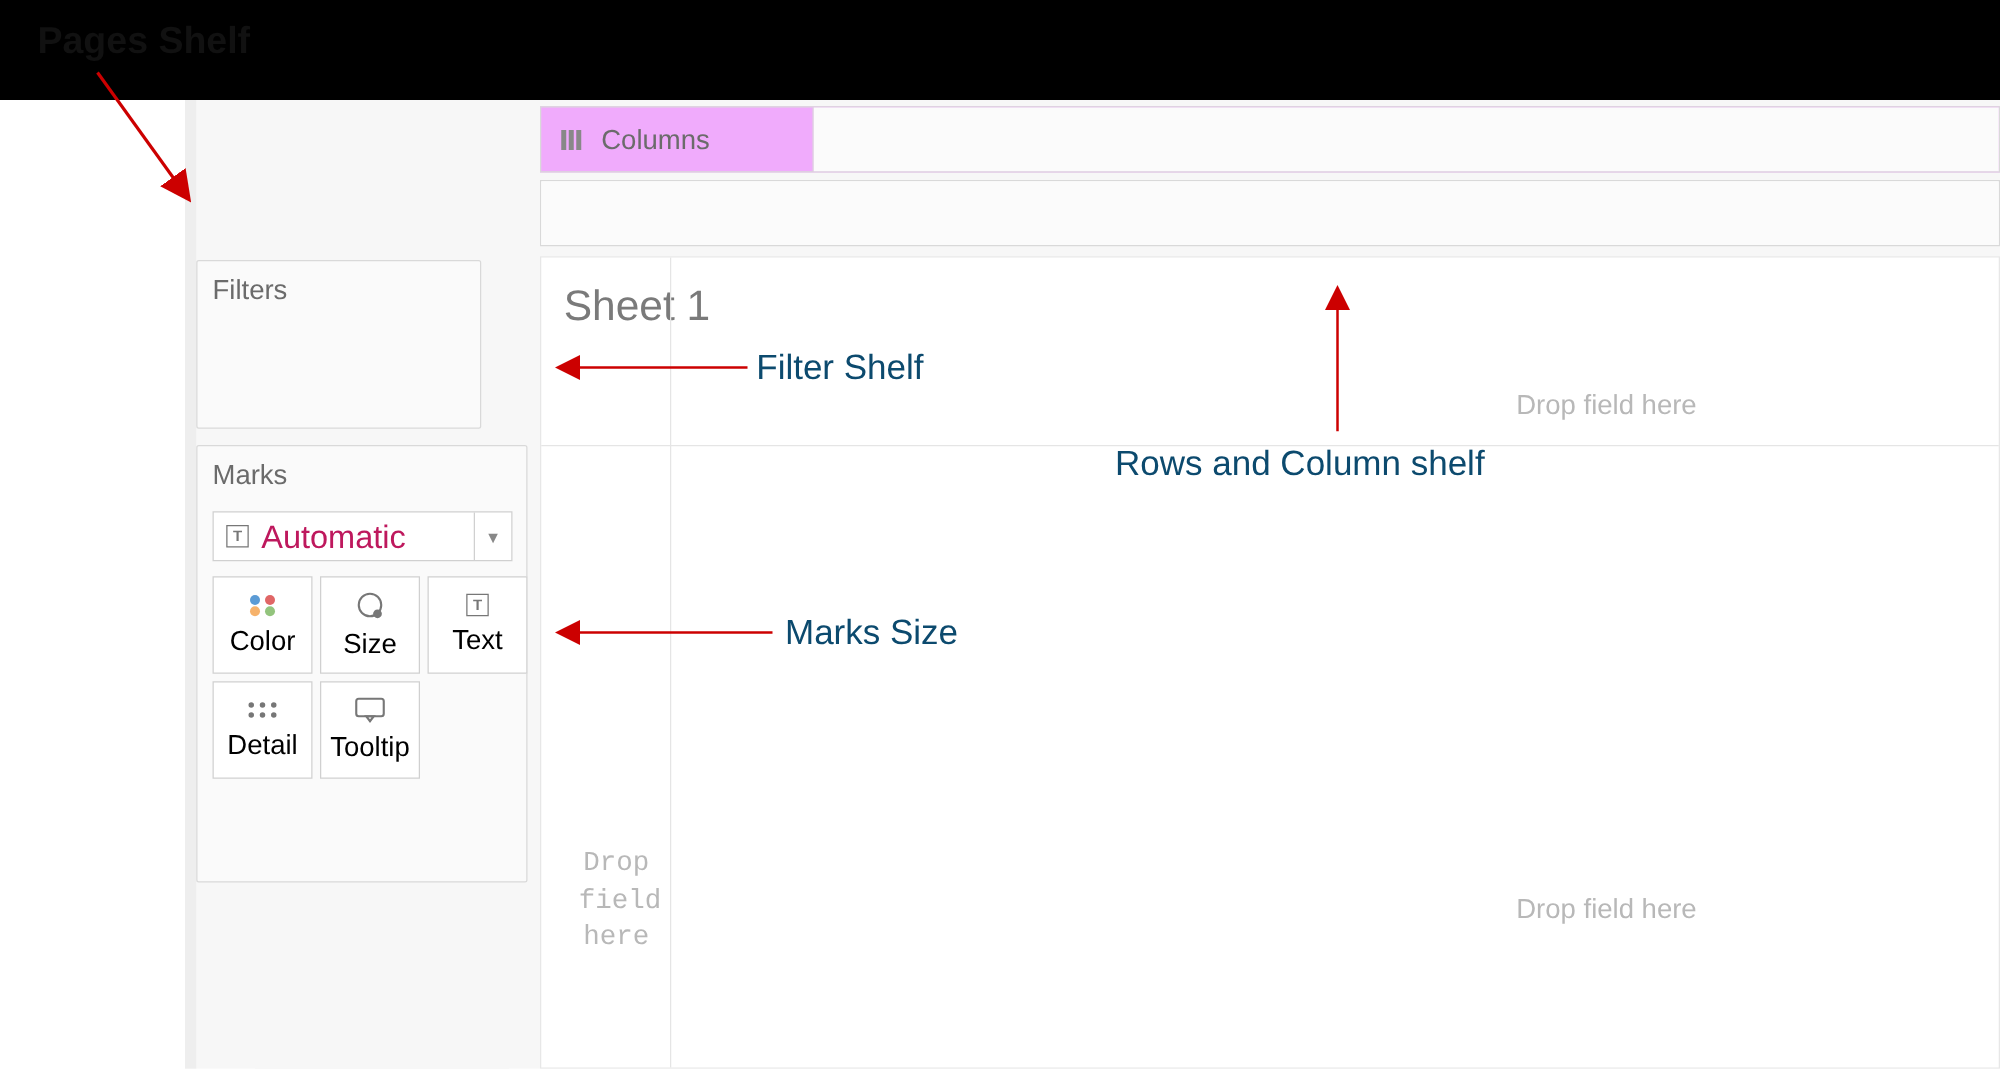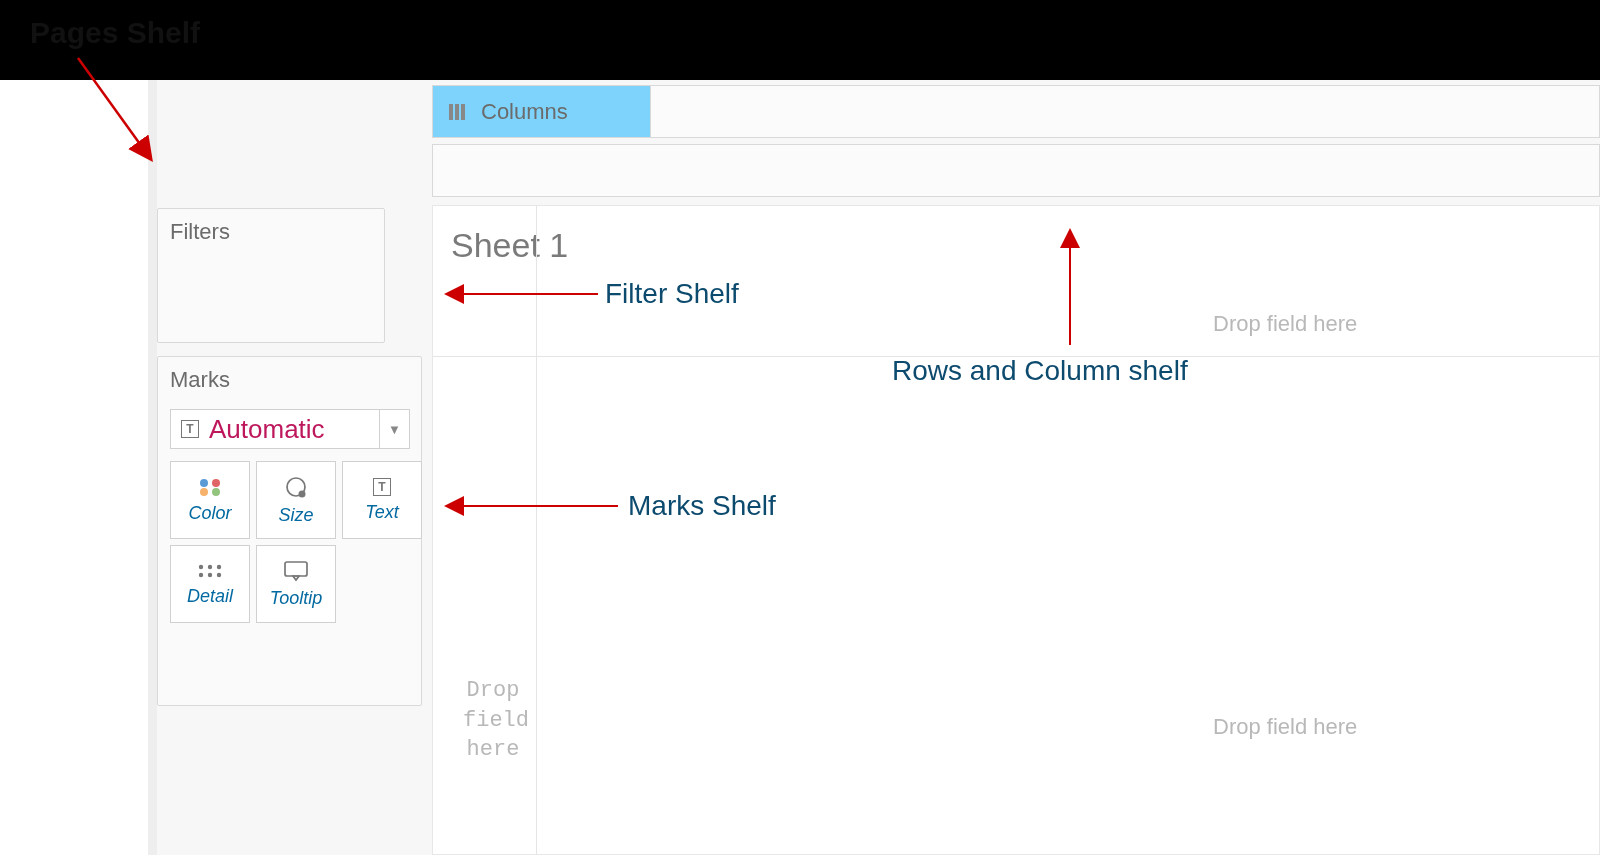--- a/index.html
+++ b/index.html
@@ -12,25 +12,25 @@
   .pages { top:87px;  width:265px; height:108px; }
   .filters { top:208px; width:228px; height:135px; }
   .marks  { top:356px; width:265px; height:350px; }
   .marks .title { margin-bottom:16px; }
   .marktype { display:flex; width:240px; height:40px; border:1px solid #d0d0d0; background:#fff; margin-bottom:12px; }
   .marktype .main { flex:1; display:flex; align-items:center; gap:10px; padding:0 10px; }
   .marktype .caret { width:30px; border-left:1px solid #d0d0d0; display:flex; align-items:center; justify-content:center; color:#888; font-size:13px; }
   .marktype .main span.lbl { font-size:26px; color:#be185d; }
   .mgrid { display:grid; grid-template-columns: repeat(3, 80px); gap:6px; }
   .mcell { width:80px; height:78px; border:1px solid #d0d0d0; background:#fff; display:flex; flex-direction:column; align-items:center; justify-content:center; gap:6px; }
-  .mcell .cap { font-size:18px; color:#0369a1;font-style:italic; }
+  .mcell .cap { font-size:22px; color:#000000; }
   .Ticon { width:18px; height:18px; border:1.5px solid #777; display:flex; align-items:center; justify-content:center; font-size:12px; font-weight:600; color:#777; line-height:1; }
   
   .shelves { position:absolute; left:432px; top:85px; width:1168px; }
-  .shelf { display:flex; height:53px; background:#7dd3fc; border:1px solid #d9d9d9; margin-bottom:6px; }
+  .shelf { display:flex; height:53px; background:#f0abfc; border:1px solid #d9d9d9; margin-bottom:6px; }
   .shelf .head { width:218px; display:flex; align-items:center; gap:14px; padding:0 14px; border-right:1px solid #d9d9d9; font-size:22px; color:#6b6b6b; }
   .shelf .drop { flex:1; background:#fbfbfb; }
   
   .canvas { position:absolute; left:432px; top:205px; width:1168px; height:650px; background:#fff; border:1px solid #e7e7e7; }
   .sheettitle { position:absolute; left:18px; top:20px; font-size:34px; color:#7a7a7a; }
   .vline { position:absolute; left:103px; top:0; width:1px; height:100%; background:#e5e5e5; }
   .hline { position:absolute; left:0; top:150px; height:1px; width:100%; background:#e5e5e5; }
   .dfh-center { position:absolute; top:105px; left:780px; font-size:22px; color:#b8b8b8; }
   .dfh-right  { position:absolute; top:508px; left:780px; font-size:22px; color:#b8b8b8; }
   .dfh-left   { position:absolute; top:470px; left:30px; width:60px; font-size:22px; color:#b8b8b8; text-align:center; line-height:1.35;font-family:Liberation Mono, monospace; }
@@ -128,21 +128,21 @@
     <div class="vline"></div>
     <div class="hline"></div>
     <div class="dfh-center">Drop field here</div>
     <div class="dfh-right">Drop field here</div>
     <div class="dfh-left">Drop<br>field<br>here</div>
   </div>
 
   <div class="anno" style="left:30px; top:16px; font-weight:900; color:#111; font-size:30px;">Pages Shelf</div>
   <div class="anno" style="left:605px; top:278px;">Filter Shelf</div>
   <div class="anno" style="left:892px; top:355px;">Rows and Column shelf</div>
-  <div class="anno" style="left:628px; top:490px;">Marks Shelf</div>
+  <div class="anno" style="left:628px; top:490px;">Marks Size</div>
 
   <svg class="overlay" width="1600" height="855">
     <defs>
       <marker id="ah" markerWidth="10" markerHeight="10" refX="8" refY="5" orient="auto">
         <path d="M0,0 L10,5 L0,10 z" fill="#cc0000"></path>
       </marker>
     </defs>
 
     <line x1="78" y1="58" x2="150" y2="158" stroke="#cc0000" stroke-width="2.5" marker-end="url(#ah)"></line>
 

